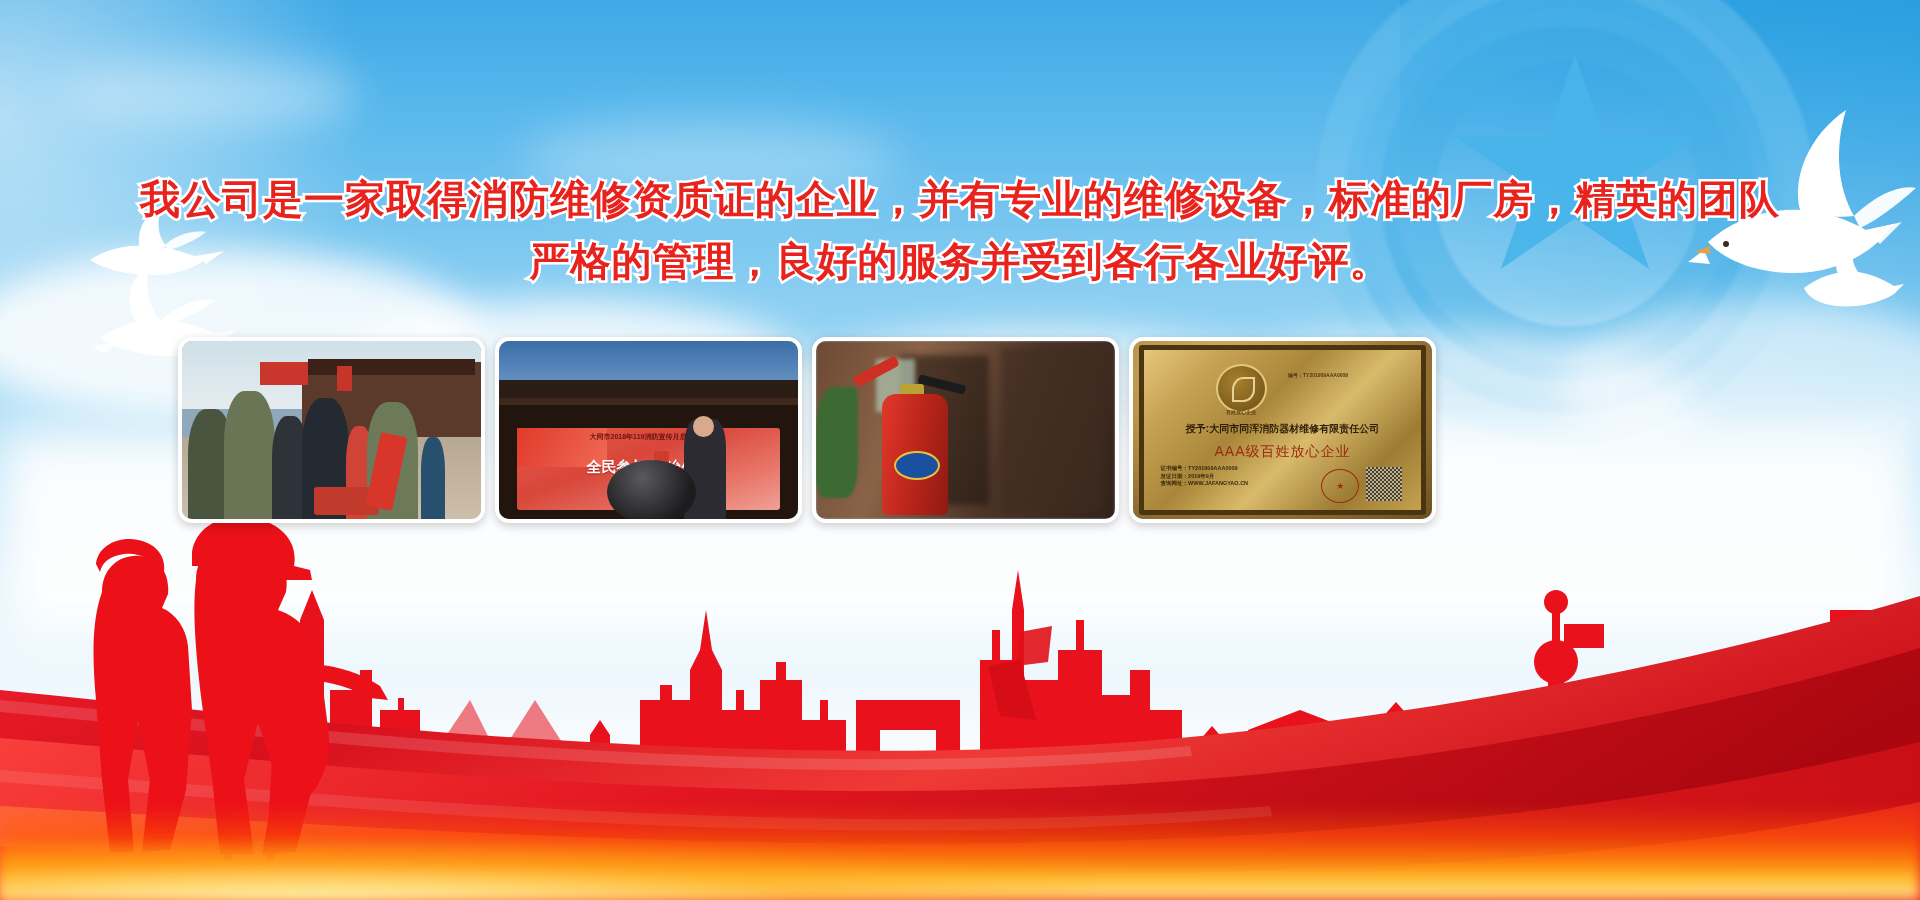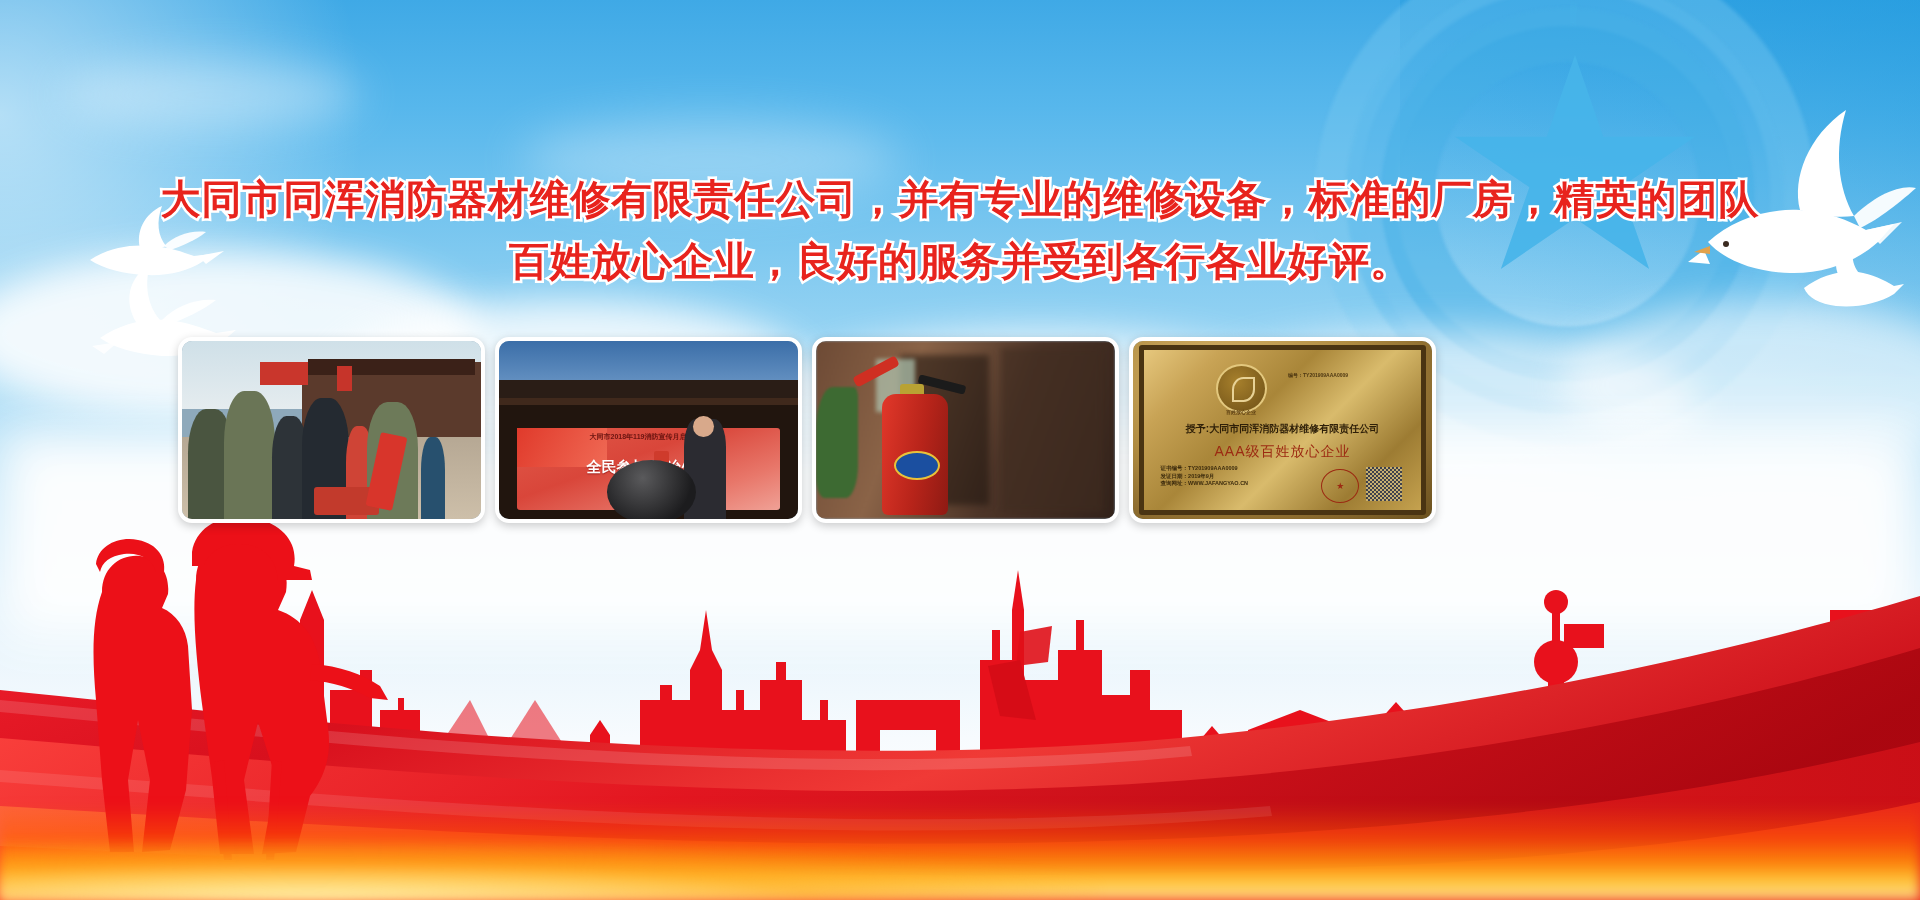--- a/index.html
+++ b/index.html
@@ -210,22 +210,22 @@
   <div class="dove" style="left:1794px;top:236px;">
     <svg width="112" height="78" viewBox="0 0 112 78">
       <g fill="#ffffff">
         <path d="M10 52 C26 40 46 34 64 36 C78 38 90 44 100 50 L110 48 L100 58 C84 68 62 72 42 70 C26 68 14 62 10 52Z"></path>
         <path d="M44 38 C38 24 46 10 62 2 C56 16 58 30 66 38 C58 41 50 41 44 38Z"></path>
       </g>
     </svg>
   </div>
 
   <div class="headline">
-    <div class="hl-line">大同市同浑消防器材维修有限责任公司，并有专业的维修设备，标准的厂房，精英的团队</div>
-    <div class="hl-line">百姓放心企业，良好的服务并受到各行各业好评。</div>
+    <div class="hl-line">我公司是一家取得消防维修资质证的企业，并有专业的维修设备，标准的厂房，精英的团队</div>
+    <div class="hl-line">严格的管理，良好的服务并受到各行各业好评。</div>
   </div>
 
   <div class="cards">
 
     <div class="card k0">
       <div class="ph">
         <div class="p0-sky"></div>
           <div class="p0-bld"></div>
           <div class="p0-bld2"></div>
         <div class="p0-ban"></div>

